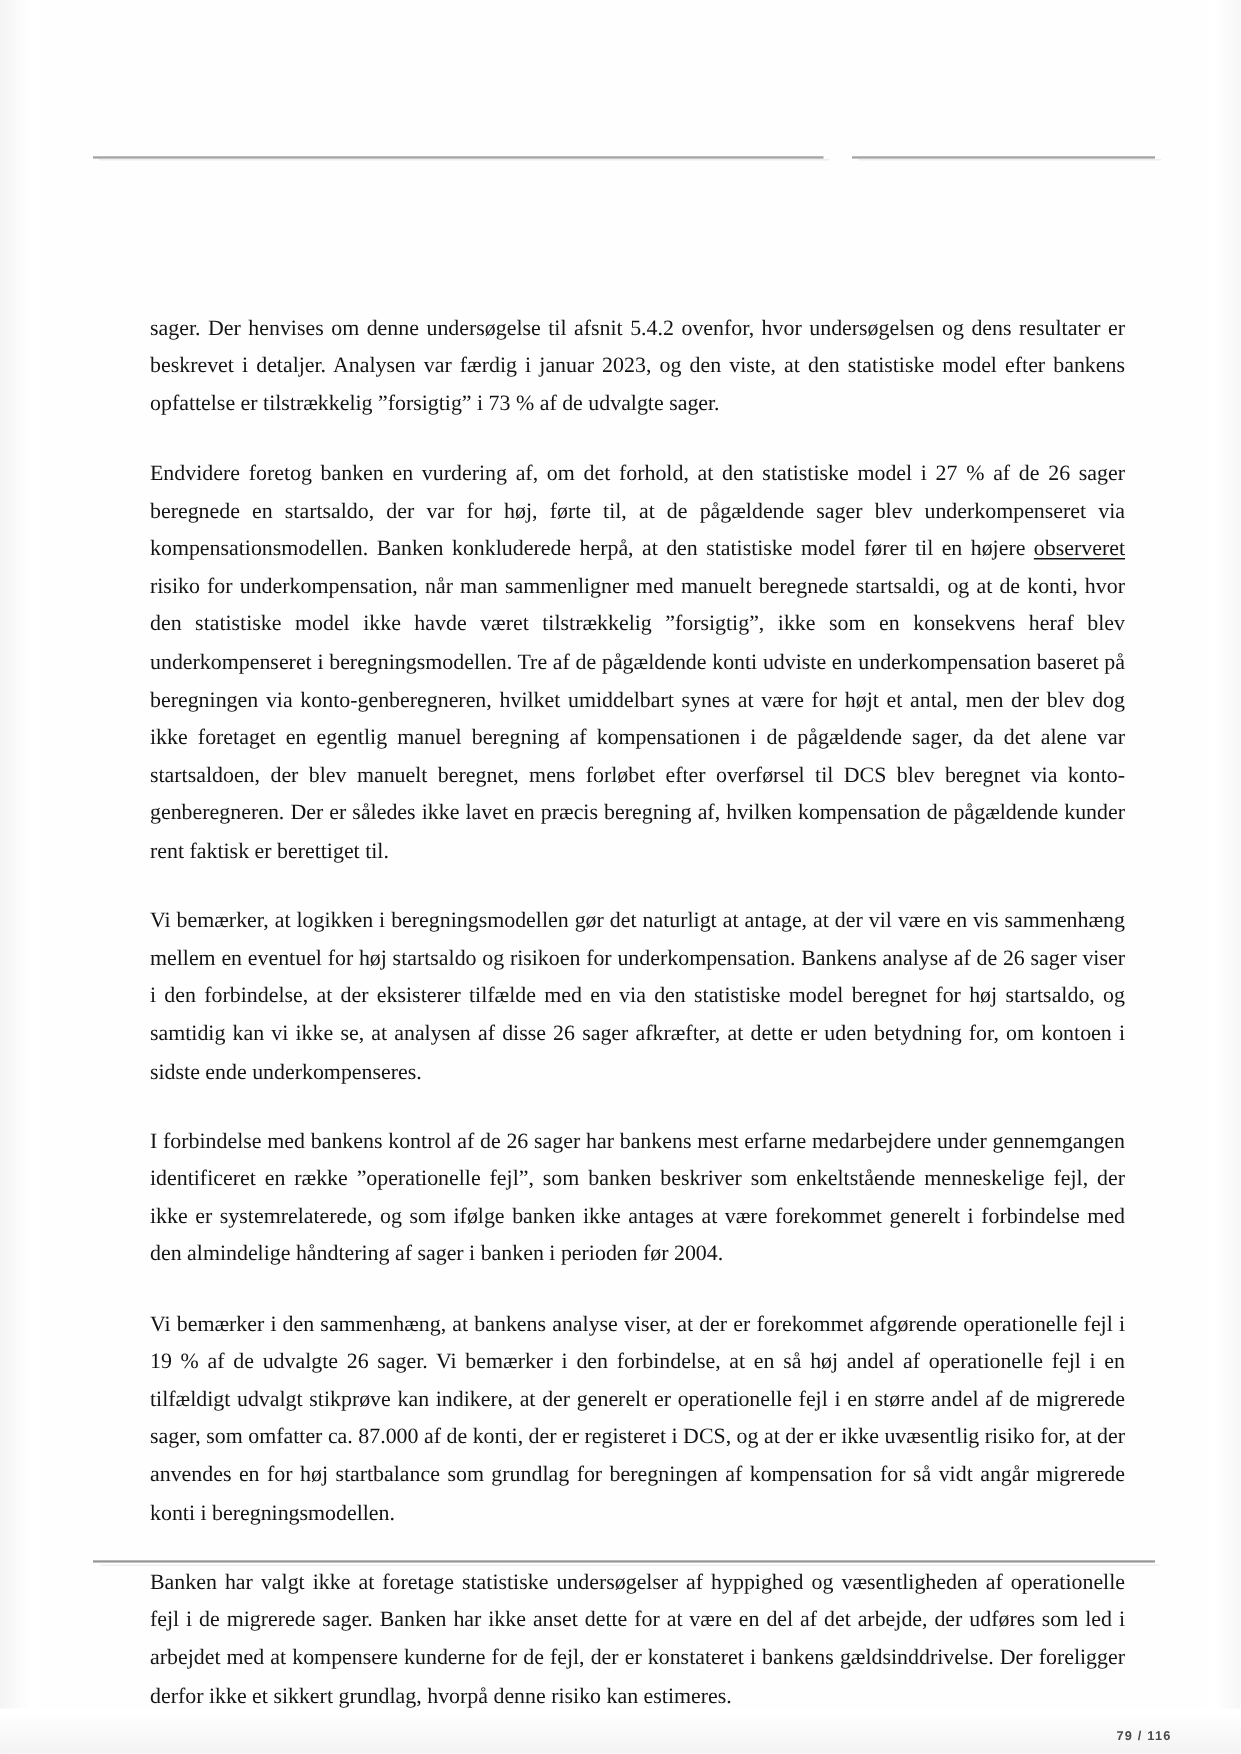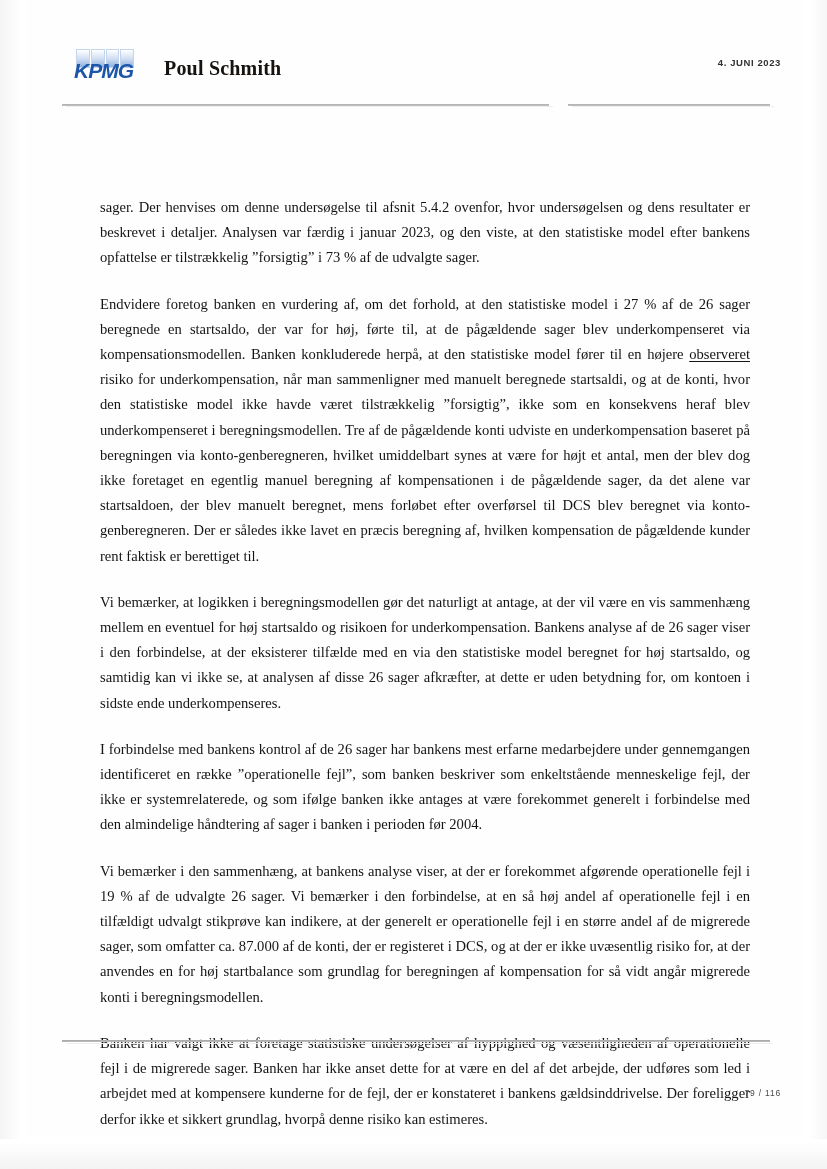--- a/index.html
+++ b/index.html
@@ -149,67 +149,52 @@
   }
 
   
   .content {
     position: absolute;
     left: 100px;
     top: 195px;
     width: 650px;
   }
   .para {
-    margin: 0 0 21px 0;
+    margin: 12px 0 21px 0;
     font-size: 14.6px;
     line-height: 25.2px;
     text-align: justify;
     text-justify: inter-word;
     color: #141414;
     hyphens: manual;
   }
   .para:last-child { margin-bottom: 0; }
   .para u { text-underline-offset: 2px; }
 
   
   .footer-page {
     position: absolute;
     right: 46px;
-    top: 1088px;
+    top: 1152px;
     font-family: "Liberation Sans", sans-serif;
-    font-weight: normal;
+    font-weight: bold;
     font-size: 8.5px;
     letter-spacing: 0.8px;
     color: #4a4a4a;
   }
 </style>
 </head>
 <body>
 
 <div class="page">
 
   <div class="scan-edge-left"></div>
   <div class="scan-edge-right"></div>
   <div class="scan-edge-bottom"></div>
 
-  <div class="header">
-    <div class="logo-block">
-      <div class="kpmg-logo">
-        <div class="kpmg-bars">
-          <i></i>
-            <i></i>
-            <i></i>
-            <i></i>
-        </div>
-        <div class="kpmg-word">KPMG</div>
-      </div>
-      <div class="firm-name">Poul Schmith</div>
-    </div>
-    <div class="header-date">4. JUNI 2023</div>
-  </div>
 
   <div class="rule-top-wrap">
     <div class="rule-seg a"></div>
     <div class="rule-shadow a"></div>
     <div class="rule-seg b"></div>
     <div class="rule-shadow b"></div>
   </div>
 
   <div class="content">
     <p class="para">sager. Der henvises om denne undersøgelse til afsnit 5.4.2 ovenfor, hvor undersøgelsen og dens resultater er beskrevet i detaljer. Analysen var færdig i januar 2023, og den viste, at den statistiske model efter bankens opfattelse er tilstrækkelig ”forsigtig” i 73 % af de udvalgte sager.</p>

